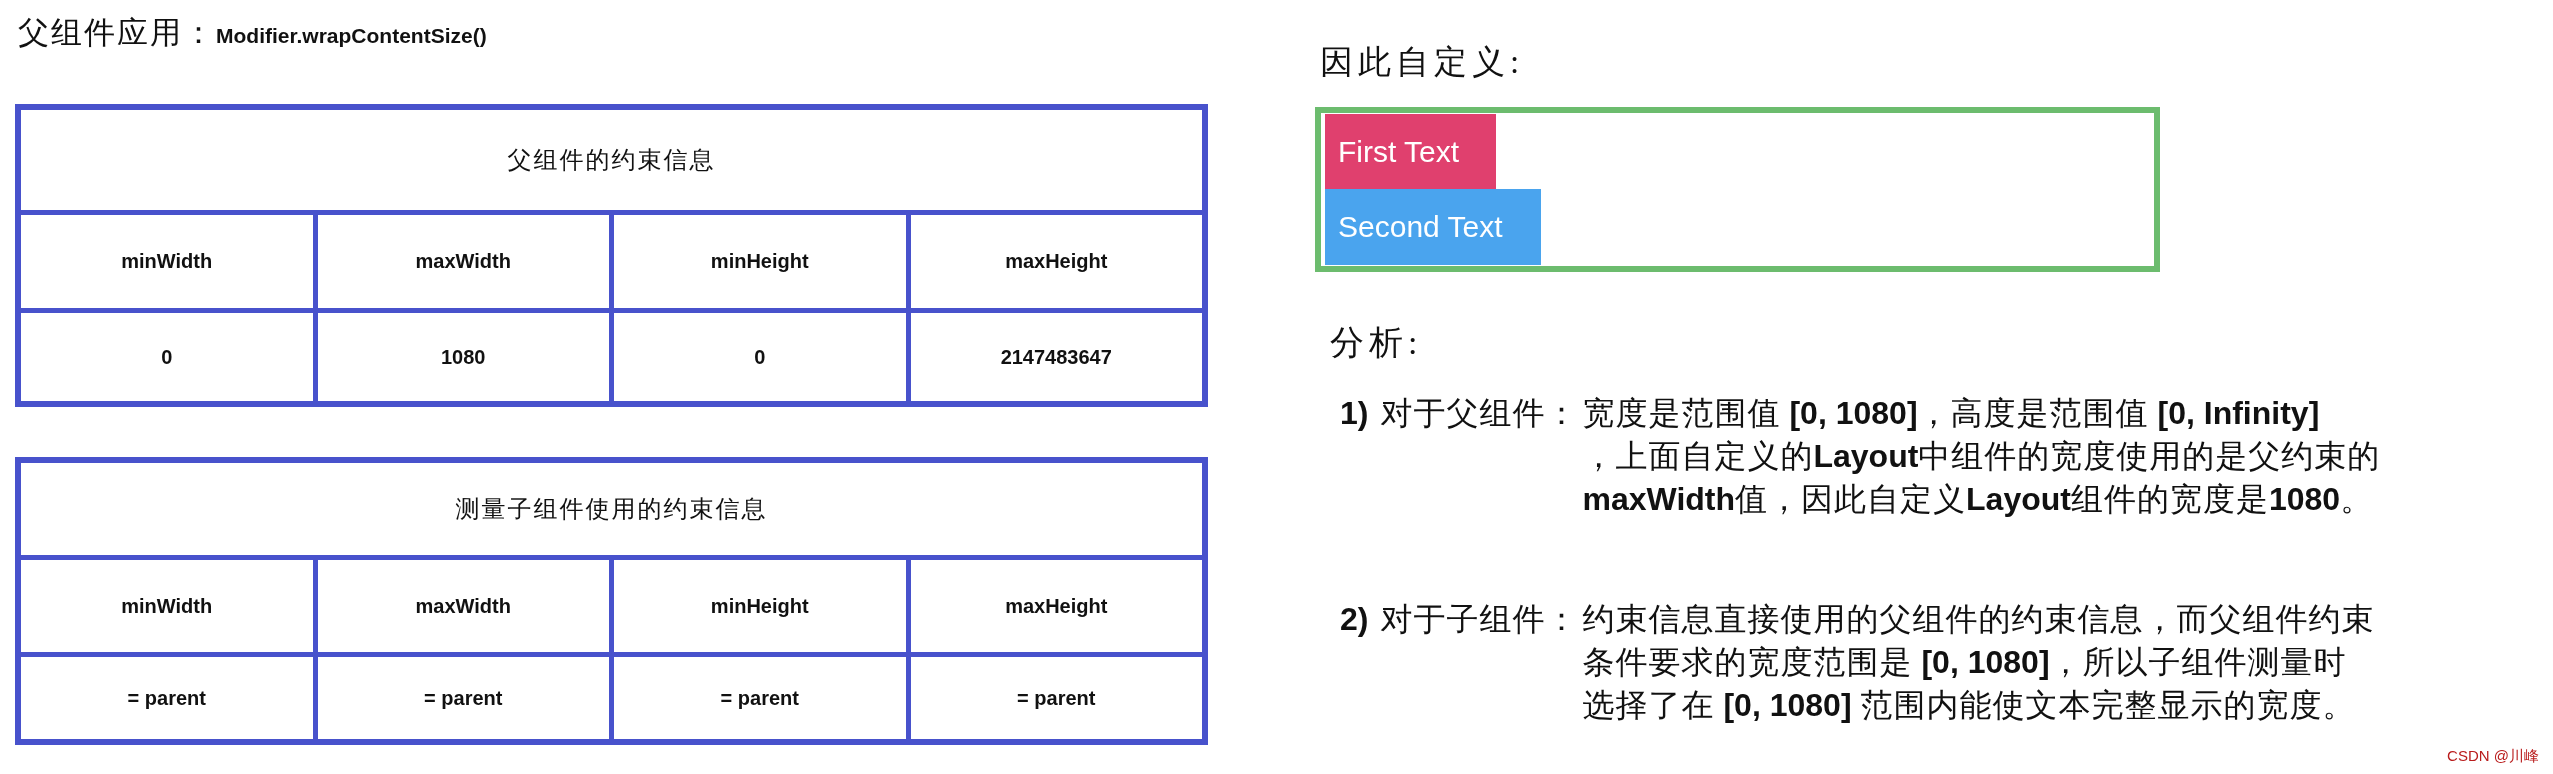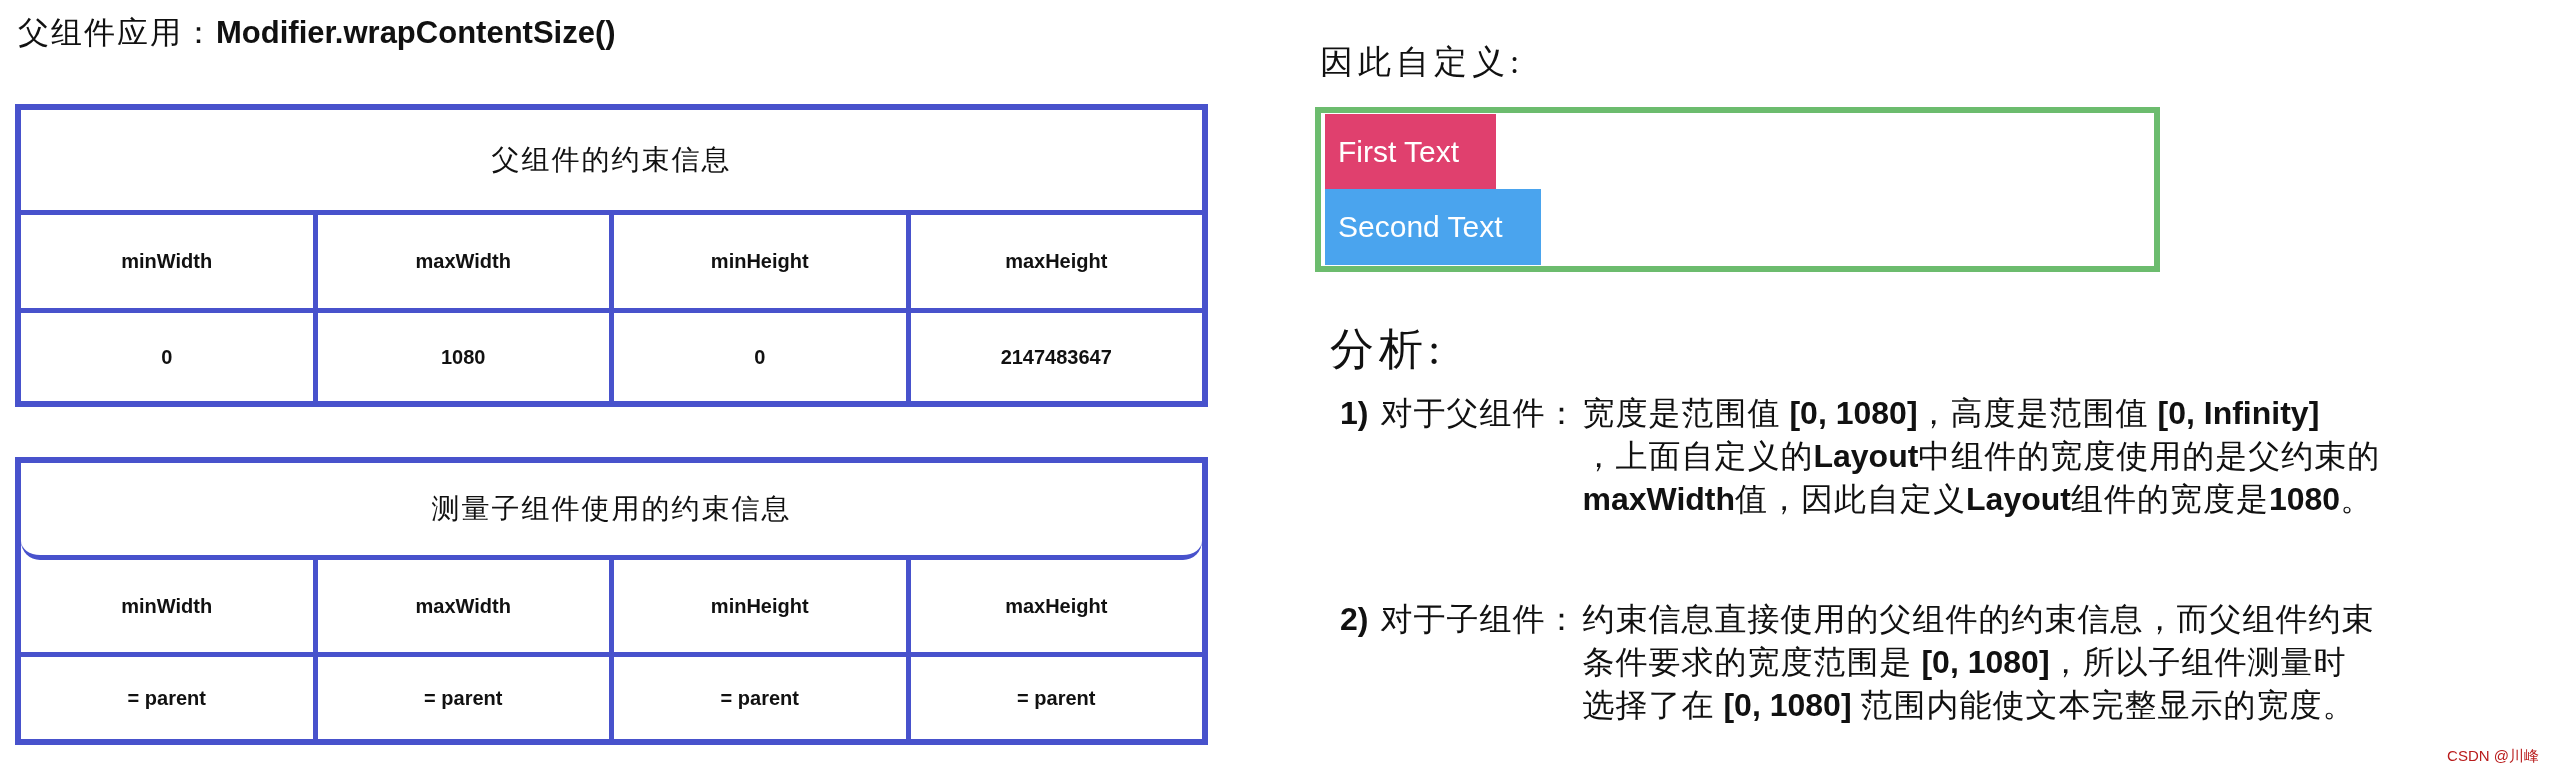--- a/index.html
+++ b/index.html
@@ -2,47 +2,47 @@
 <html><head>
 <meta charset="utf-8">
 <style>
   html,body{margin:0;padding:0;background:#ffffff;}
   #canvas{
     position:relative;width:2553px;height:774px;background:#ffffff;overflow:hidden;
     font-family:"Liberation Serif", serif;color:#111111;
   }
   
   .page-title{position:absolute;left:18px;top:12px;font-size:31px;letter-spacing:2px;white-space:nowrap;}
-  .page-title .code{font-family:"Liberation Sans", sans-serif;font-weight:bold;font-size:31px;letter-spacing:0;}
+  .page-title .code{font-family:"Liberation Sans", sans-serif;font-weight:bold;font-size:21px;letter-spacing:0;}
   
   .ctable{position:absolute;left:15px;width:1193px;box-sizing:border-box;border:6px solid #4852CC;
           display:flex;flex-direction:column;background:#ffffff;}
   #table-parent{top:104px;height:303px;}
   #table-child{top:457px;height:288px;}
   .ctable .caption{display:flex;align-items:center;justify-content:center;
-          font-size:28px;letter-spacing:2px;border-bottom:5px solid #4852CC;}
+          font-size:24px;letter-spacing:2px;border-bottom:5px solid #4852CC;}
   #table-parent .caption{height:100px;}
-  #table-child .caption{height:92px;border-radius:19px;}
+  #table-child .caption{height:92px;}
   .ctable .row{display:flex;}
   #table-parent .header-row{height:93px;border-bottom:5px solid #4852CC;}
   #table-child .header-row{height:92px;border-bottom:5px solid #4852CC;}
   .ctable .value-row{flex:1;}
   .ctable .cell{flex:1;display:flex;align-items:center;justify-content:center;
           font-family:"Liberation Sans", sans-serif;font-weight:bold;font-size:20px;}
   .ctable .cell + .cell{border-left:5px solid #4852CC;}
   
   .result-label{position:absolute;left:1320px;top:40px;font-size:33px;letter-spacing:5px;}
   .result-box{position:absolute;left:1315px;top:107px;width:845px;height:165px;
           box-sizing:border-box;border:6px solid #6CBC6E;background:#ffffff;}
   .chip{position:absolute;left:4px;display:flex;align-items:center;box-sizing:border-box;
           padding-left:13px;color:#ffffff;font-family:"Liberation Sans", sans-serif;font-size:30px;white-space:nowrap;}
   .chip-first{top:1px;width:171px;height:75px;background:#E0406E;}
   .chip-second{top:76px;width:216px;height:76px;background:#4AA4EE;}
   
-  .analysis-label{position:absolute;left:1330px;top:320px;font-size:44px;letter-spacing:5px;}
+  .analysis-label{position:absolute;left:1330px;top:320px;font-size:34px;letter-spacing:5px;}
   .analysis-item{position:absolute;left:1340px;display:flex;align-items:flex-start;
           font-size:32px;line-height:43px;white-space:nowrap;}
   #analysis-1{top:392px;}
   #analysis-2{top:598px;}
   .item-number{font-family:"Liberation Sans", sans-serif;font-weight:bold;margin-right:12px;}
   .item-topic{margin-right:4px;letter-spacing:1px;}
   .item-lines{display:flex;flex-direction:column;}
   .rich-line{letter-spacing:1px;}
   .rich-line b{font-family:"Liberation Sans", sans-serif;font-weight:bold;letter-spacing:0;}
   

